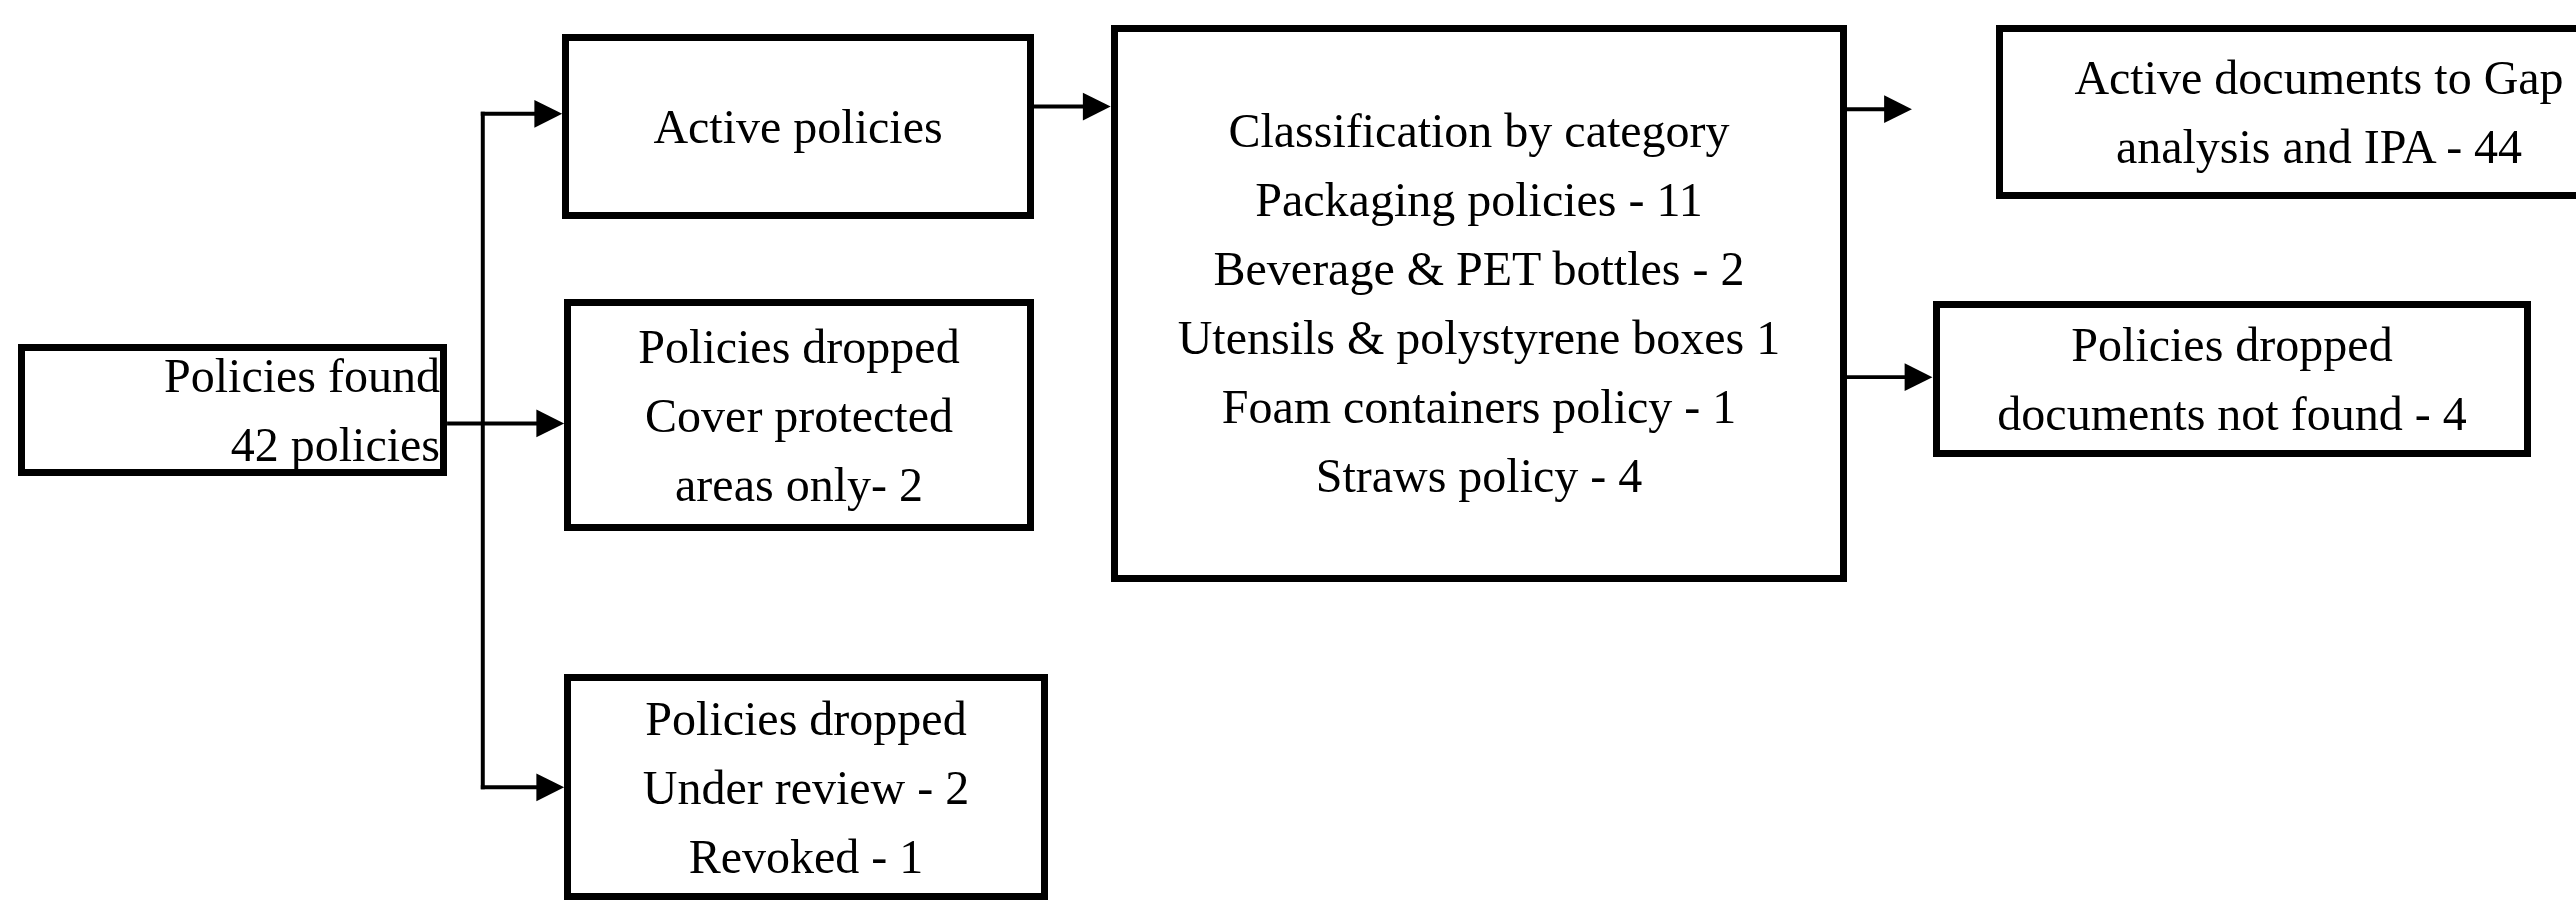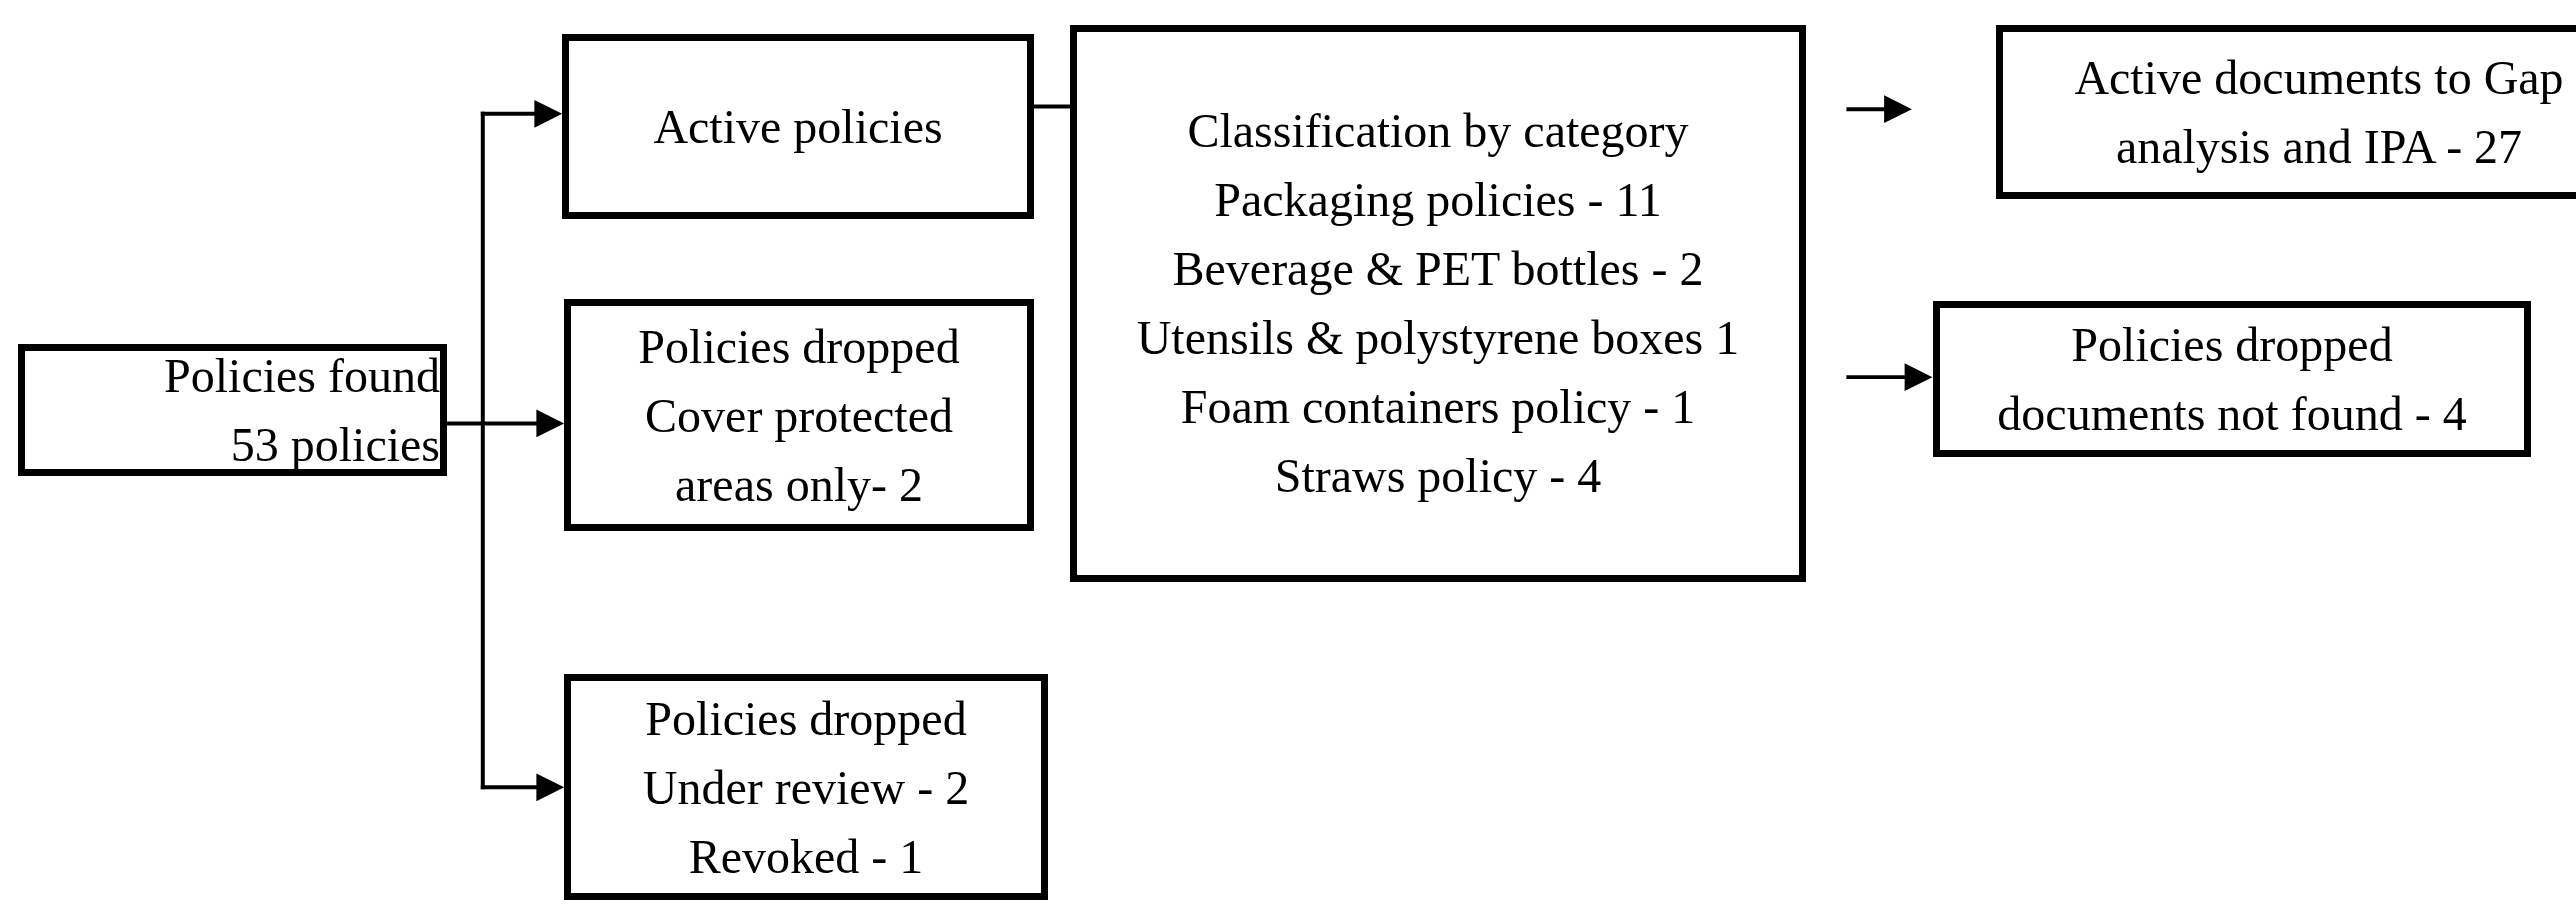--- a/index.html
+++ b/index.html
@@ -37,21 +37,21 @@
     color: #000000;
     overflow: hidden;
   }
   .box .line {
     white-space: nowrap;
   }
   #box-policies-found    { left: 18px;   top: 344px;  width: 429px;  height: 132px; align-items: flex-end; }
   #box-active-policies   { left: 562px;  top: 34px;   width: 472px;  height: 185px; gap: 35px; }
   #box-dropped-protected { left: 564px;  top: 299px;  width: 470px;  height: 232px; }
   #box-dropped-review    { left: 564px;  top: 674px; width: 484px;  height: 226px; }
-  #box-classification    { left: 1070px; top: 24.5px;   width: 736px; height: 557px; }
+  #box-classification    { left: 1111px; top: 24.5px;   width: 736px; height: 557px; }
   #box-active-documents  { left: 1996px; top: 24.5px;   width: 646px;  height: 174px; }
   #box-dropped-notfound  { left: 1933px; top: 301px;  width: 598px;  height: 156px; }
   .connector {
     stroke: #000000;
     stroke-width: 6;
     fill: none;
   }
   .arrowhead {
     fill: #000000;
     stroke: none;
@@ -81,21 +81,21 @@
 
     <line class="connector" x1="2790" y1="165" x2="2853" y2="165"></line>
     <polygon class="arrowhead" points="2889,165 2847,144 2847,186"></polygon>
 
     <line class="connector" x1="2790" y1="570" x2="2884" y2="570"></line>
     <polygon class="arrowhead" points="2920,570 2878,549 2878,591"></polygon>
   </svg>
 
   <div class="box" id="box-policies-found">
     <div class="line">Policies found</div>
-    <div class="line">53 policies</div>
+    <div class="line">42 policies</div>
   </div>
 
   <div class="box" id="box-active-policies">
     <div class="line">Active policies</div>
   </div>
 
   <div class="box" id="box-dropped-protected">
     <div class="line">Policies dropped</div>
     <div class="line">Cover protected</div>
     <div class="line">areas only- 2</div>
@@ -111,21 +111,21 @@
     <div class="line">Classification by category</div>
     <div class="line">Packaging policies - 11</div>
     <div class="line">Beverage &amp; PET bottles - 2</div>
     <div class="line">Utensils &amp; polystyrene boxes 1</div>
     <div class="line">Foam containers policy - 1</div>
     <div class="line">Straws policy - 4</div>
   </div>
 
   <div class="box" id="box-active-documents">
     <div class="line">Active documents to Gap</div>
-    <div class="line">analysis and IPA - 27</div>
+    <div class="line">analysis and IPA - 44</div>
   </div>
 
   <div class="box" id="box-dropped-notfound">
     <div class="line">Policies dropped</div>
     <div class="line">documents not found - 4</div>
   </div>
 
 </div>
 
 

